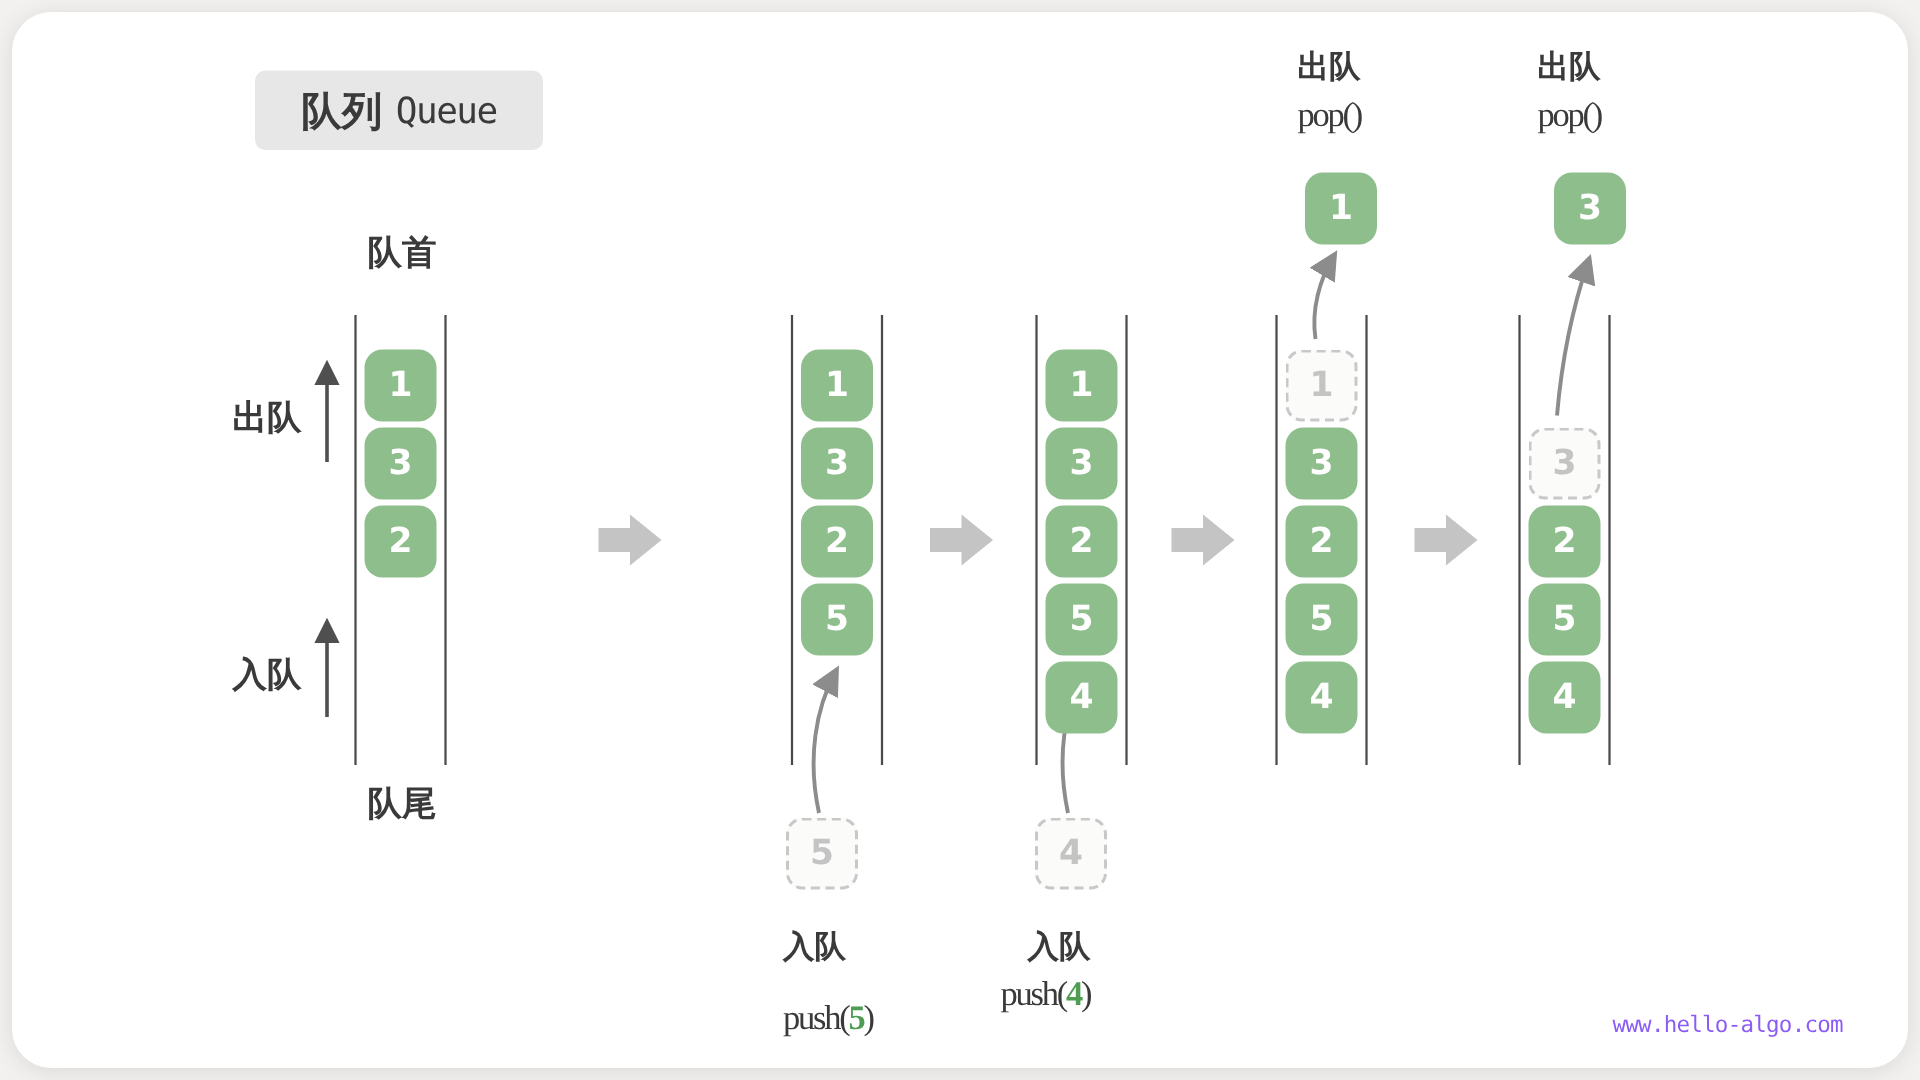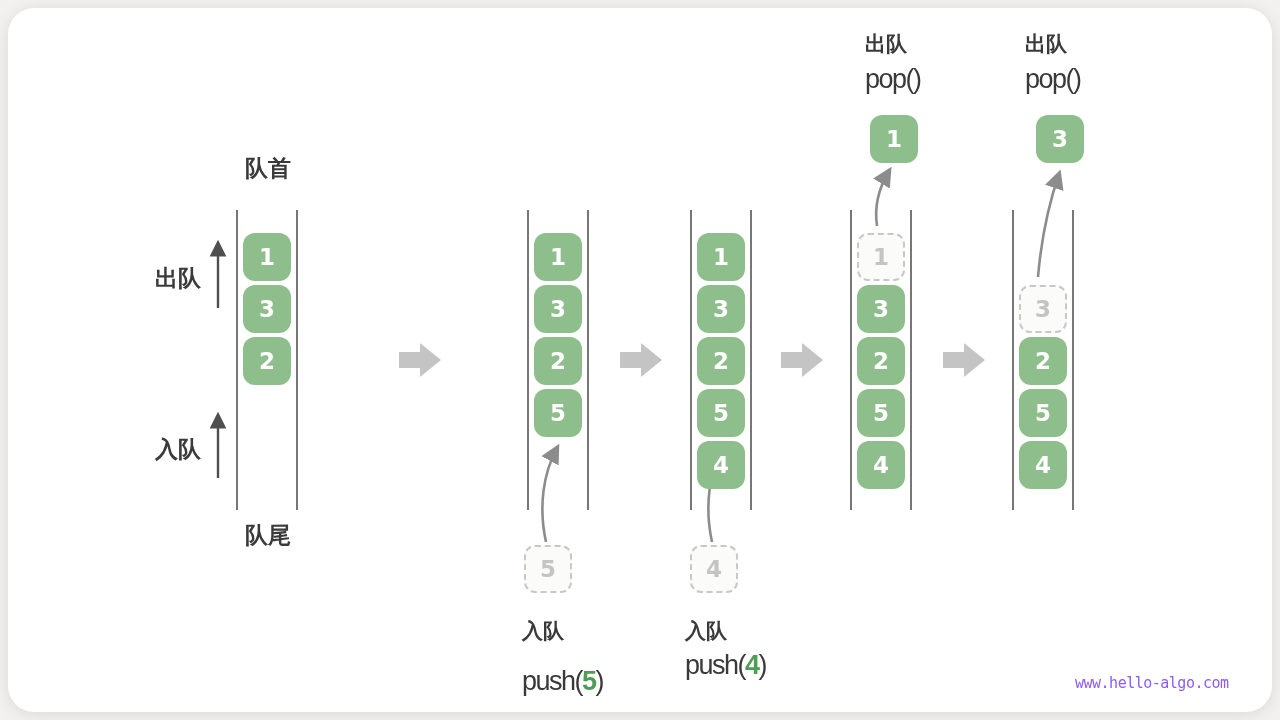--- a/index.html
+++ b/index.html
@@ -21,22 +21,22 @@
   .badge-zh{font-weight:700;font-size:27px;color:#3A3A3A;}
   .badge-en{font-family:"DejaVu Sans Mono","Liberation Mono",monospace;
     font-size:24px;color:#3A3A3A;letter-spacing:-1px;}
   .side-label{
     position:absolute;font-weight:700;font-size:23px;color:#3A3A3A;white-space:nowrap;
   }
   .op-zh{
     position:absolute;font-weight:600;font-size:21px;color:#3A3A3A;white-space:nowrap;
   }
   .op-code{
-    position:absolute;font-family:Liberation Sans, sans-serif;
-    font-size:27px;color:#3A3A3A;letter-spacing:-1.5px;white-space:nowrap;
+    position:absolute;font-family:Liberation Serif, serif;
+    font-size:23px;color:#3A3A3A;letter-spacing:-1.5px;white-space:nowrap;
   }
   .op-arg{color:#4F9D53;font-weight:700;}
   .cell{
     position:absolute;width:48px;height:48px;border-radius:12px;
     background:#8FBE8D;color:#FFFFFF;
     display:flex;align-items:center;justify-content:center;
     font-weight:700;font-size:23px;
     font-family:"DejaVu Sans","Liberation Sans",sans-serif;
   }
   .ghost{
@@ -95,20 +95,24 @@
     </g>
 
     <g stroke="#8C8C8C" stroke-width="2.6" fill="none">
       <path d="M 546,542 C 538,505 544,472 557,448" marker-end="url(#ah-gray)"></path>
       <path d="M 712,542 C 704,505 710,472 722,448" marker-end="url(#ah-gray)"></path>
       <path d="M 877,226 C 874,206 880,186 889,171" marker-end="url(#ah-gray)"></path>
       <path d="M 1038,277 C 1041,242 1048,206 1059,174" marker-end="url(#ah-gray)"></path>
     </g>
   </svg>
 
+  <div class="badge">
+    <span class="badge-zh">队列</span>
+    <span class="badge-en">Queue</span>
+  </div>
 
   <div class="side-label" style="left:245px;top:153px;text-align:center;">队首</div>
   <div class="side-label" style="left:245px;top:520px;">队尾</div>
   <div class="side-label" style="left:155px;top:263px;">出队</div>
   <div class="side-label" style="left:155px;top:434px;">入队</div>
 
   <div class="cell" style="left:243px;top:233px;">1</div>
   <div class="cell" style="left:243px;top:285px;">3</div>
   <div class="cell" style="left:243px;top:337px;">2</div>
 
@@ -120,21 +124,21 @@
   <div class="op-zh" style="left:522px;top:617px;">入队</div>
   <div class="op-code" style="left:522px;top:666px;"><span>push(</span><span class="op-arg">5</span><span>)</span></div>
 
   <div class="cell" style="left:697px;top:233px;">1</div>
   <div class="cell" style="left:697px;top:285px;">3</div>
   <div class="cell" style="left:697px;top:337px;">2</div>
   <div class="cell" style="left:697px;top:389px;">5</div>
   <div class="cell" style="left:697px;top:441px;">4</div>
   <div class="ghost" style="left:690px;top:545px;">4</div>
   <div class="op-zh" style="left:685px;top:617px;">入队</div>
-  <div class="op-code" style="left:685px;top:650px;"><span>push(</span><span class="op-arg">4</span><span>)</span></div>
+  <div class="op-code" style="left:667px;top:650px;"><span>push(</span><span class="op-arg">4</span><span>)</span></div>
 
   <div class="ghost" style="left:857px;top:233px;">1</div>
   <div class="cell" style="left:857px;top:285px;">3</div>
   <div class="cell" style="left:857px;top:337px;">2</div>
   <div class="cell" style="left:857px;top:389px;">5</div>
   <div class="cell" style="left:857px;top:441px;">4</div>
   <div class="cell" style="left:870px;top:115px;">1</div>
   <div class="op-zh" style="left:865px;top:30px;">出队</div>
   <div class="op-code" style="left:865px;top:64px;">pop()</div>
 

